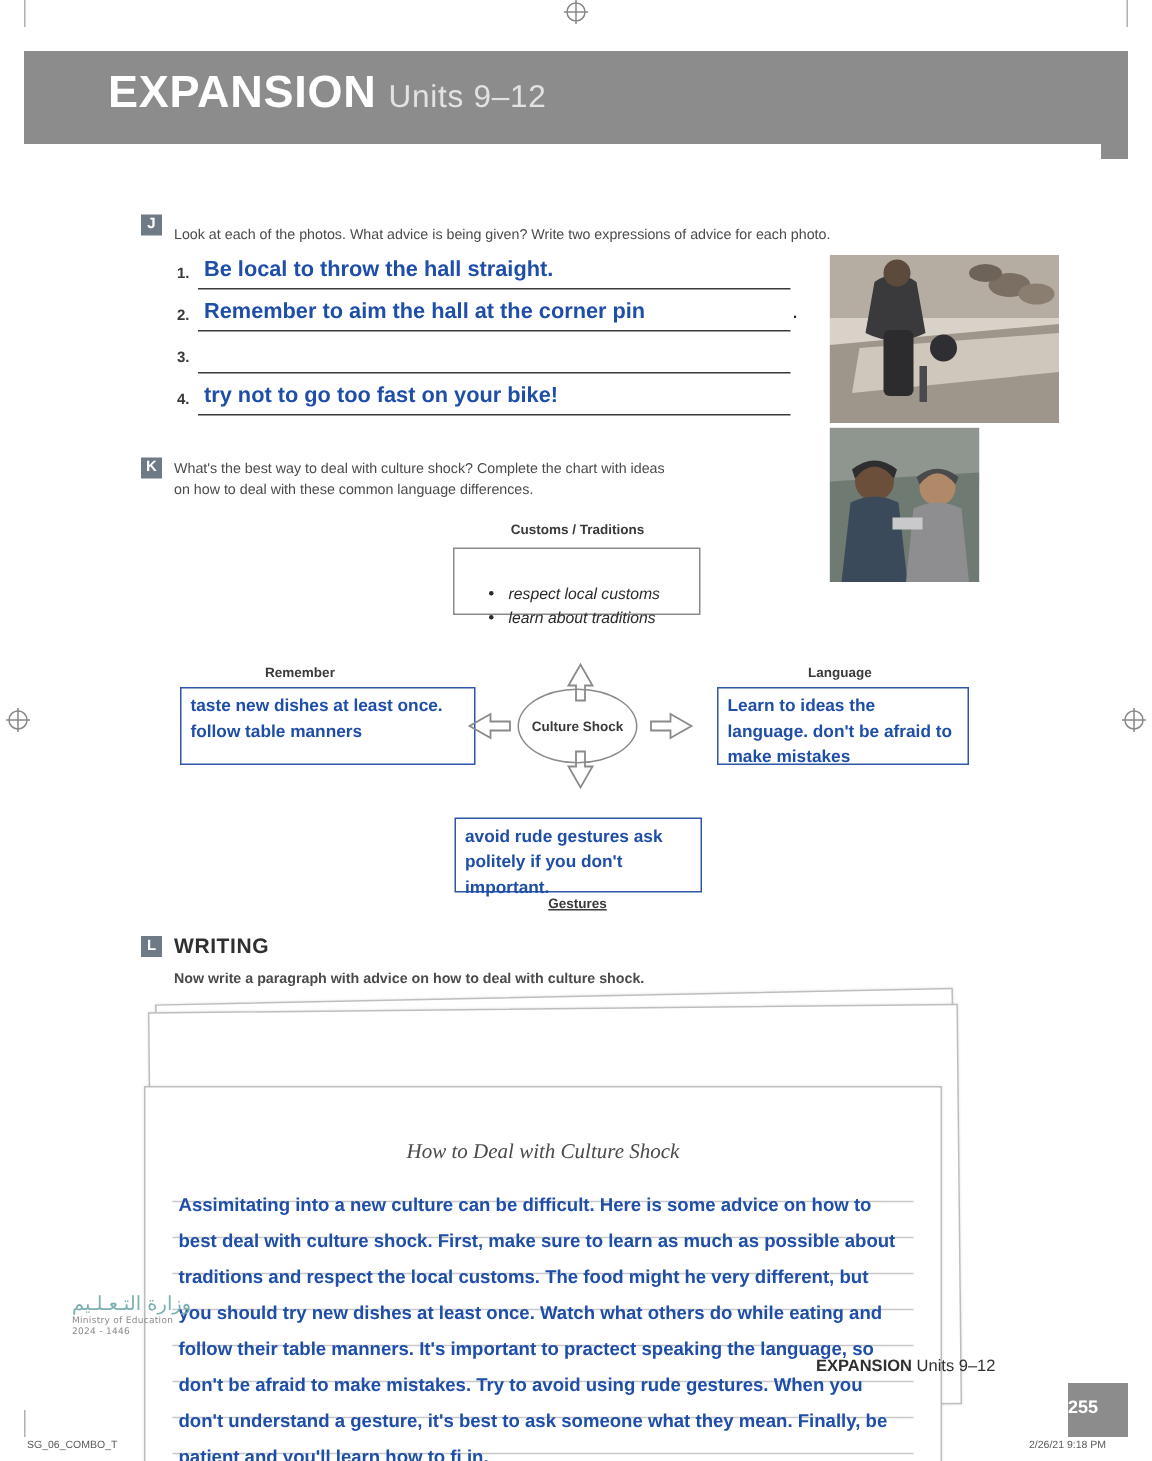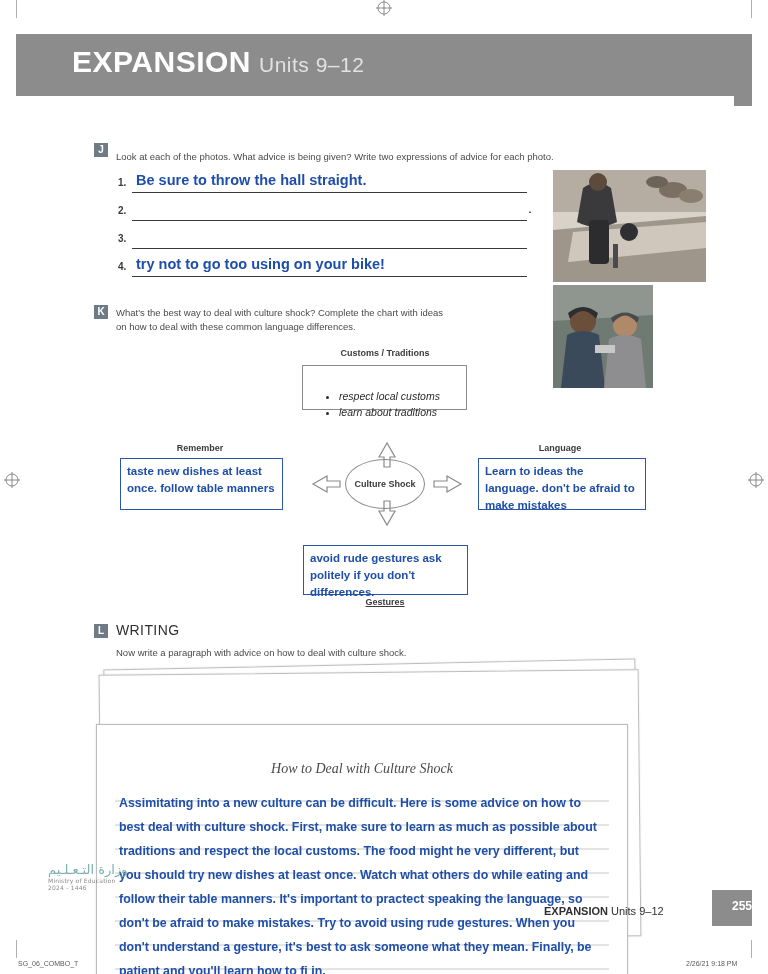--- a/index.html
+++ b/index.html
@@ -186,21 +186,21 @@
     background: #6e7a86;
     color: #fff;
     font-size: 10px;
     font-weight: bold;
     text-align: center;
     line-height: 14px;
   }
   .sec-title {
     position: absolute;
     font-size: 14px;
-    font-weight: normal;
+    font-weight: bold;
     color: #2f2f2f;
     letter-spacing: .4px;
   }
 
   .paper-stack {
     position: absolute;
   }
   .paper {
     position: absolute;
     background: #ffffff;
@@ -241,22 +241,23 @@
   }
   .footer-sub { font-weight: normal; }
   .page-num {
     position: absolute;
     width: 40px;
     height: 36px;
     background: #8c8c8c;
     color: #fff;
     font-size: 12px;
     font-weight: bold;
-    text-align: right;
+    text-align: left;
     line-height: 32px;
+    margin-top: 32px;
   }
   .bottom-meta {
     position: absolute;
     font-size: 7px;
     color: #5a5a5a;
   }
 
   .watermark {
     position: absolute;
     left: 48px;
@@ -314,35 +315,36 @@
 </div>
 <div class="header-title">
   <span>EXPANSION</span><span class="header-sub">Units 9–12</span>
 </div>
 
 <div class="ex-letter" style="left:94px; top:143px;">J</div>
 <div class="ex-instr" style="left:116px; top:132px; width:560px;margin-top:18px;">Look at each of the photos. What advice is being given? Write two expressions of advice for each photo.</div>
 
 <div class="ans-row" style="top:172px;">
   <span class="ans-num">1.</span>
-  <span class="ans-text">Be sure to throw the hall straight.</span>
+  <span class="ans-text">Be local to throw the hall straight.</span>
   <span class="ans-line"></span>
 </div>
 <div class="ans-row" style="top:200px;">
   <span class="ans-num">2.</span>
+  <span class="ans-text">Remember to aim the hall at the corner pin</span>
   <span class="ans-period" style="left:410px;">.</span>
   <span class="ans-line"></span>
 </div>
 <div class="ans-row" style="top:228px;">
   <span class="ans-num">3.</span>
   <span class="ans-line"></span>
 </div>
 <div class="ans-row" style="top:256px;">
   <span class="ans-num">4.</span>
-  <span class="ans-text">try not to go too using on your bike!</span>
+  <span class="ans-text">try not to go too fast on your bike!</span>
   <span class="ans-line"></span>
 </div>
 
 <div class="photo" style="left:553px; top:170px; width:153px; height:112px;">
   <svg width="153" height="112" viewBox="0 0 153 112">
     <rect width="153" height="112" fill="#c9c2b8"></rect>
     <rect x="0" y="0" width="153" height="42" fill="#b6ada2"></rect>
     <rect x="0" y="42" width="153" height="18" fill="#d8d2c8"></rect>
     <path d="M0 60 L153 46 L153 112 L0 112 Z" fill="#9f968b"></path>
     <path d="M20 62 L153 52 L153 78 L15 92 Z" fill="#cfc7bb"></path>
@@ -381,31 +383,31 @@
 
 <div class="chart-label" style="left:280px; top:348px; width:210px;">Customs / Traditions</div>
 <div class="chart-box-print" style="left:302px; top:365px; width:165px; height:45px;">
   <ul class="bullet-list">
     <li>respect local customs</li>
     <li>learn about traditions</li>
   </ul>
 </div>
 
 <div class="chart-label" style="left:150px; top:443px; width:100px;">Remember</div>
-<div class="chart-box" style="left:120px; top:458px; width:163px; height:52px;">
+<div class="chart-box" style="left:120px; top:458px; width:197px; height:52px;">
   <div class="chart-box-text">taste new dishes at least once. follow table manners</div>
 </div>
 
 <div class="chart-label" style="left:510px; top:443px; width:100px;">Language</div>
 <div class="chart-box" style="left:478px; top:458px; width:168px; height:52px;">
   <div class="chart-box-text">Learn to ideas the language. don't be afraid to make mistakes</div>
 </div>
 
 <div class="chart-box" style="left:303px; top:545px; width:165px; height:50px;">
-  <div class="chart-box-text">avoid rude gestures ask politely if you don't differences.</div>
+  <div class="chart-box-text">avoid rude gestures ask politely if you don't important.</div>
 </div>
 <div class="chart-label" style="left:330px; top:597px; width:110px;text-decoration:underline;">Gestures</div>
 
 <div class="center-oval" style="left:345px; top:459px; width:80px; height:50px;">
   <span>Culture Shock</span>
 </div>
 
 <div style="position:absolute; left:280px; top:405px; width:215px; height:155px;">
   <svg width="215" height="155" viewBox="0 0 215 155">
     <g fill="none" stroke="#8a8a8a" stroke-width="1.2">
@@ -416,21 +418,21 @@
 
       <path d="M33 79 L47 71 L47 76 L60 76 L60 82 L47 82 L47 87 Z"></path>
 
       <path d="M181 79 L167 71 L167 76 L154 76 L154 82 L167 82 L167 87 Z"></path>
     </g>
   </svg>
 </div>
 
 <div class="sec-letter" style="left:94px; top:624px;">L</div>
 <div class="sec-title" style="left:116px; top:622px;">WRITING</div>
-<div class="ex-instr" style="left:116px; top:646px; width:500px;">Now write a paragraph with advice on how to deal with culture shock.</div>
+<div class="ex-instr" style="left:116px; top:646px; width:500px;font-weight:bold;">Now write a paragraph with advice on how to deal with culture shock.</div>
 
 <div class="paper-stack" style="left:86px; top:662px; width:600px; height:290px;">
   <div class="paper" style="left:20px; top:2px; width:530px; height:258px; transform:rotate(-1.2deg);"></div>
   <div class="paper" style="left:14px; top:10px; width:538px; height:265px; transform:rotate(-0.6deg);"></div>
   <div class="paper" style="left:10px; top:18px; width:530px; height:270px;margin-top:44px;">
     <svg class="paper-lines" width="530" height="270" viewBox="0 0 530 270">
       <g stroke="#c8c8c8" stroke-width="1">
         <line x1="18" y1="76" x2="512" y2="76"></line>
         <line x1="18" y1="100" x2="512" y2="100"></line>
         <line x1="18" y1="124" x2="512" y2="124"></line>

